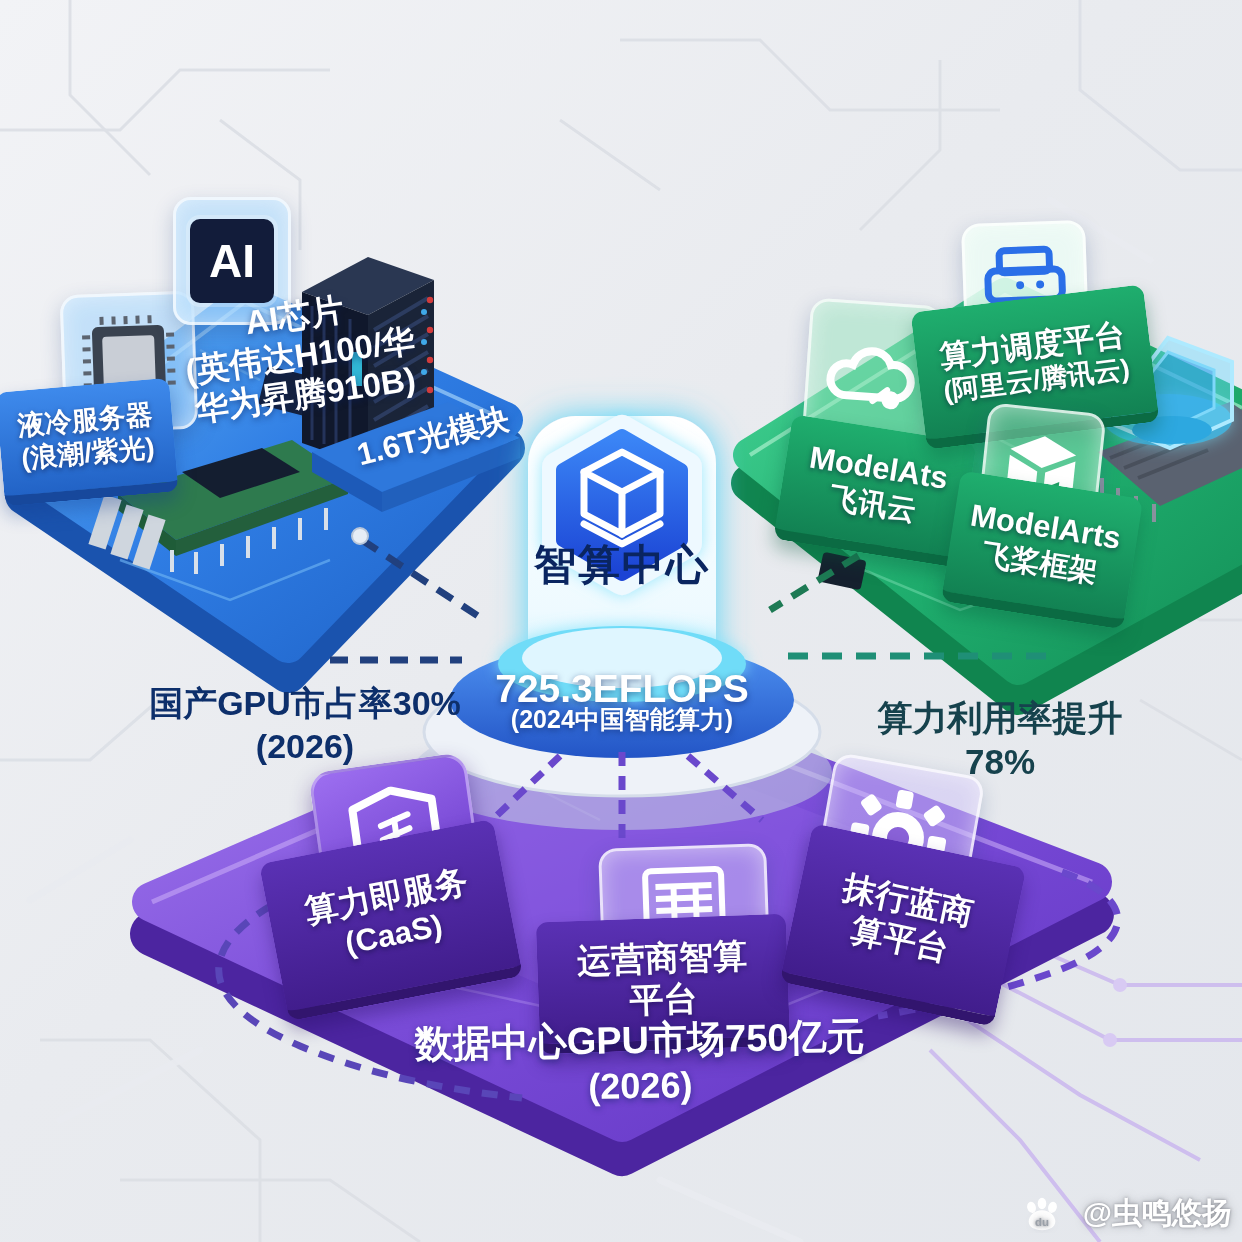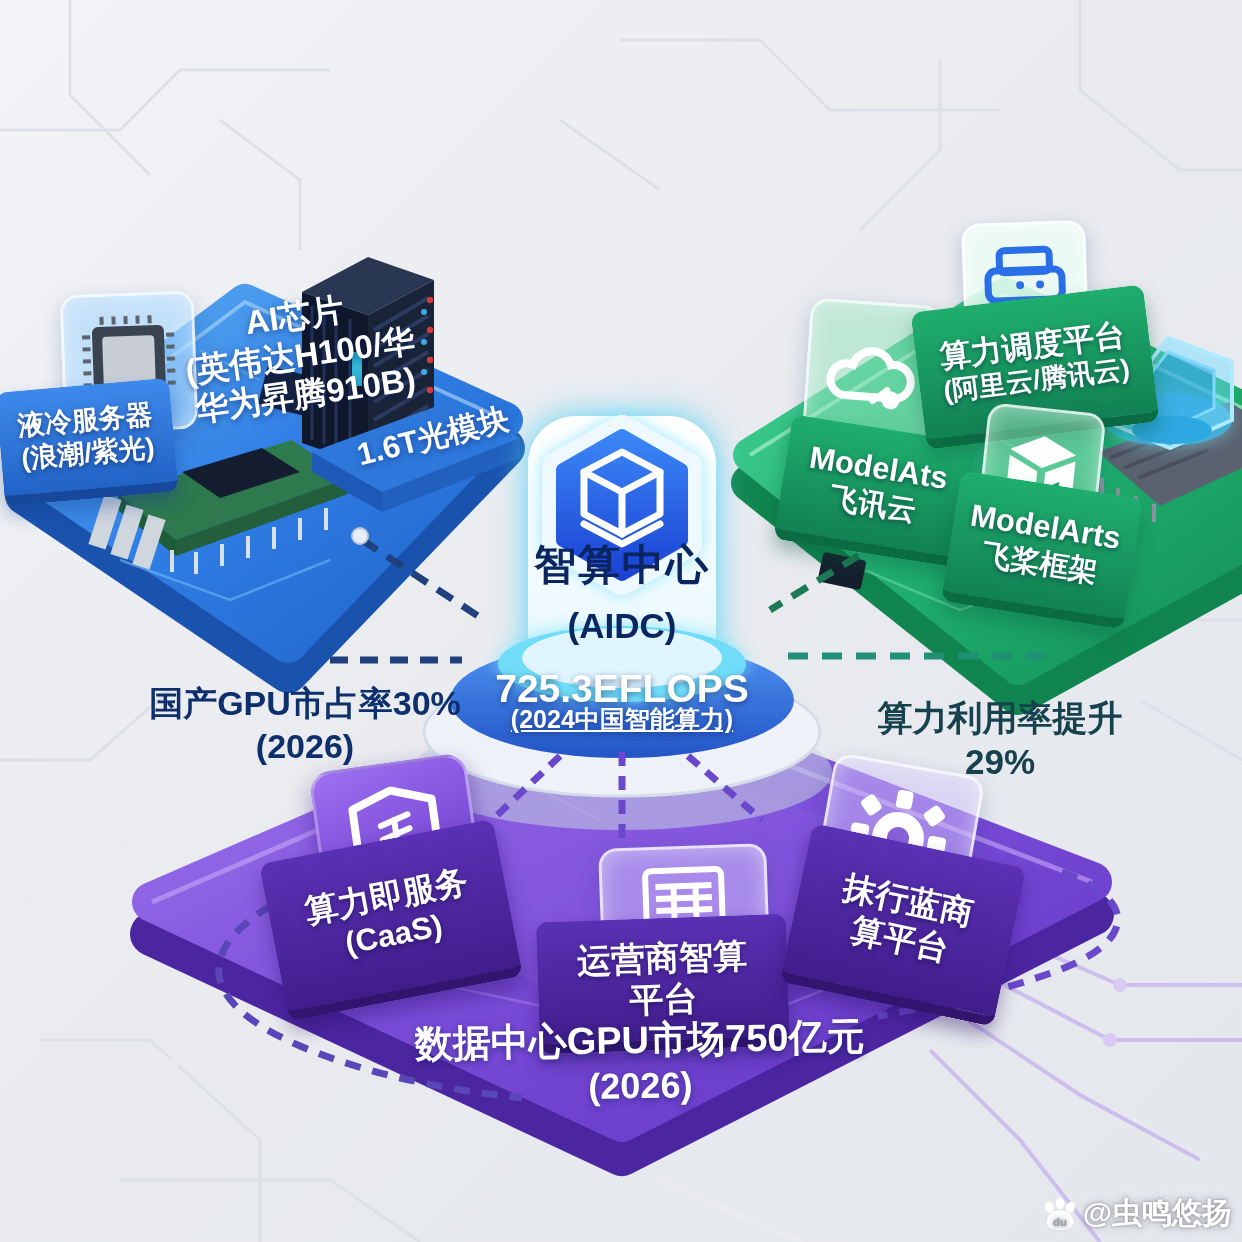--- a/index.html
+++ b/index.html
@@ -28,21 +28,21 @@
   .tile-purple{border-radius:22px;background:linear-gradient(160deg,#9d6ff0 0%,#6434c6 100%);
          border:3px solid rgba(255,255,255,.35);display:flex;align-items:center;justify-content:center;
          box-shadow:0 10px 22px rgba(50,20,120,.45);}
 
   
   .hub-title{color:#0a2560;font-weight:bold;text-align:center;}
   .stat-navy{color:#0d2f6b;font-weight:bold;text-align:center;line-height:1.25;}
   .stat-teal{color:#16424d;font-weight:bold;text-align:center;line-height:1.25;margin-top:8px;}
   .white-big{color:#fff;font-weight:bold;text-align:center;text-shadow:0 2px 6px rgba(10,30,90,.55);line-height:1.2;}
 
-  .wm{position:absolute;right:10px;bottom:8px;display:flex;align-items:center;gap:4px;
+  .wm{position:absolute;right:10px;bottom:8px;display:flex;align-items:center;gap:22px;
       color:#fff;font-size:30px;font-weight:bold;
       text-shadow:0 0 3px rgba(130,132,140,.9),0 0 8px rgba(130,132,140,.7);}
 </style>
 </head>
 <body>
 
 <div id="canvas">
 
   <svg class="scene" width="1242" height="1242" viewBox="0 0 1242 1242">
     <defs>
@@ -275,20 +275,26 @@
       <rect x="12" y="12" width="72" height="72" rx="6" fill="#3a4350"></rect>
       <rect x="22" y="22" width="52" height="52" rx="4" fill="#c9ced6"></rect>
     </svg>
   </div>
 
   <div class="abs blk blk-blue" style="left:0px;top:385px;width:174px;height:104px;font-size:27px;transform:rotate(-5deg);">
     <div>液冷服务器</div>
     <div>(浪潮/紫光)</div>
   </div>
 
+  <div class="abs glass glass-blue" style="left:173px;top:197px;width:112px;height:122px;">
+    <div style="width:84px;height:84px;border-radius:10px;background:#121c3a;display:flex;align-items:center;justify-content:center;
+                box-shadow:0 0 0 4px rgba(255,255,255,.25);">
+      <span style="color:#fff;font-size:46px;font-weight:bold;">AI</span>
+    </div>
+  </div>
 
   <div class="abs white-big" style="left:120px;top:296px;width:360px;font-size:33px;transform:rotate(-8deg);">
     <div>AI芯片</div>
     <div>(英伟达H100/华</div>
     <div>华为昇腾910B)</div>
   </div>
 
   <div class="abs white-big" style="left:338px;top:418px;width:190px;font-size:31px;transform:rotate(-14deg);">
     <div>1.6T光模块</div>
   </div>
@@ -397,31 +403,30 @@
     <div>抹行蓝商</div>
     <div>算平台</div>
   </div>
 
   <div class="abs white-big" style="left:400px;top:1018px;width:480px;font-size:38px;transform:rotate(-1deg);">
     <div>数据中心GPU市场750亿元</div>
     <div style="font-size:36px;">(2026)</div>
   </div>
 
   <div class="abs hub-title" style="left:472px;top:537px;width:300px;font-size:42px;letter-spacing:2px;">智算中心</div>
-  <div class="abs hub-title" style="left:472px;top:606px;width:300px;font-size:35px;">(AIDC)</div>
   <div class="abs white-big" style="left:442px;top:666px;width:360px;font-size:39px;">725.3EFLOPS</div>
-  <div class="abs white-big" style="left:442px;top:704px;width:360px;font-size:25px;text-decoration:underline;">(2024中国智能算力)</div>
+  <div class="abs white-big" style="left:442px;top:704px;width:360px;font-size:25px;">(2024中国智能算力)</div>
 
   <div class="abs stat-navy" style="left:140px;top:682px;width:330px;font-size:34px;">
     <div>国产GPU市占率30%</div>
     <div>(2026)</div>
   </div>
   <div class="abs stat-teal" style="left:850px;top:688px;width:300px;font-size:35px;">
     <div>算力利用率提升</div>
-    <div>29%</div>
+    <div>78%</div>
   </div>
 
   <div class="wm">
     <svg width="38" height="38" viewBox="0 0 40 40">
       <g fill="#ffffff">
         <ellipse cx="9" cy="13" rx="4.5" ry="6" transform="rotate(-18 9 13)"></ellipse>
         <ellipse cx="20" cy="9" rx="4.5" ry="6"></ellipse>
         <ellipse cx="31" cy="13" rx="4.5" ry="6" transform="rotate(18 31 13)"></ellipse>
         <path d="M20,16 c8,0 14,6 14,12 c0,6 -6,9 -14,9 c-8,0 -14,-3 -14,-9 c0,-6 6,-12 14,-12 Z"></path>
       </g>

